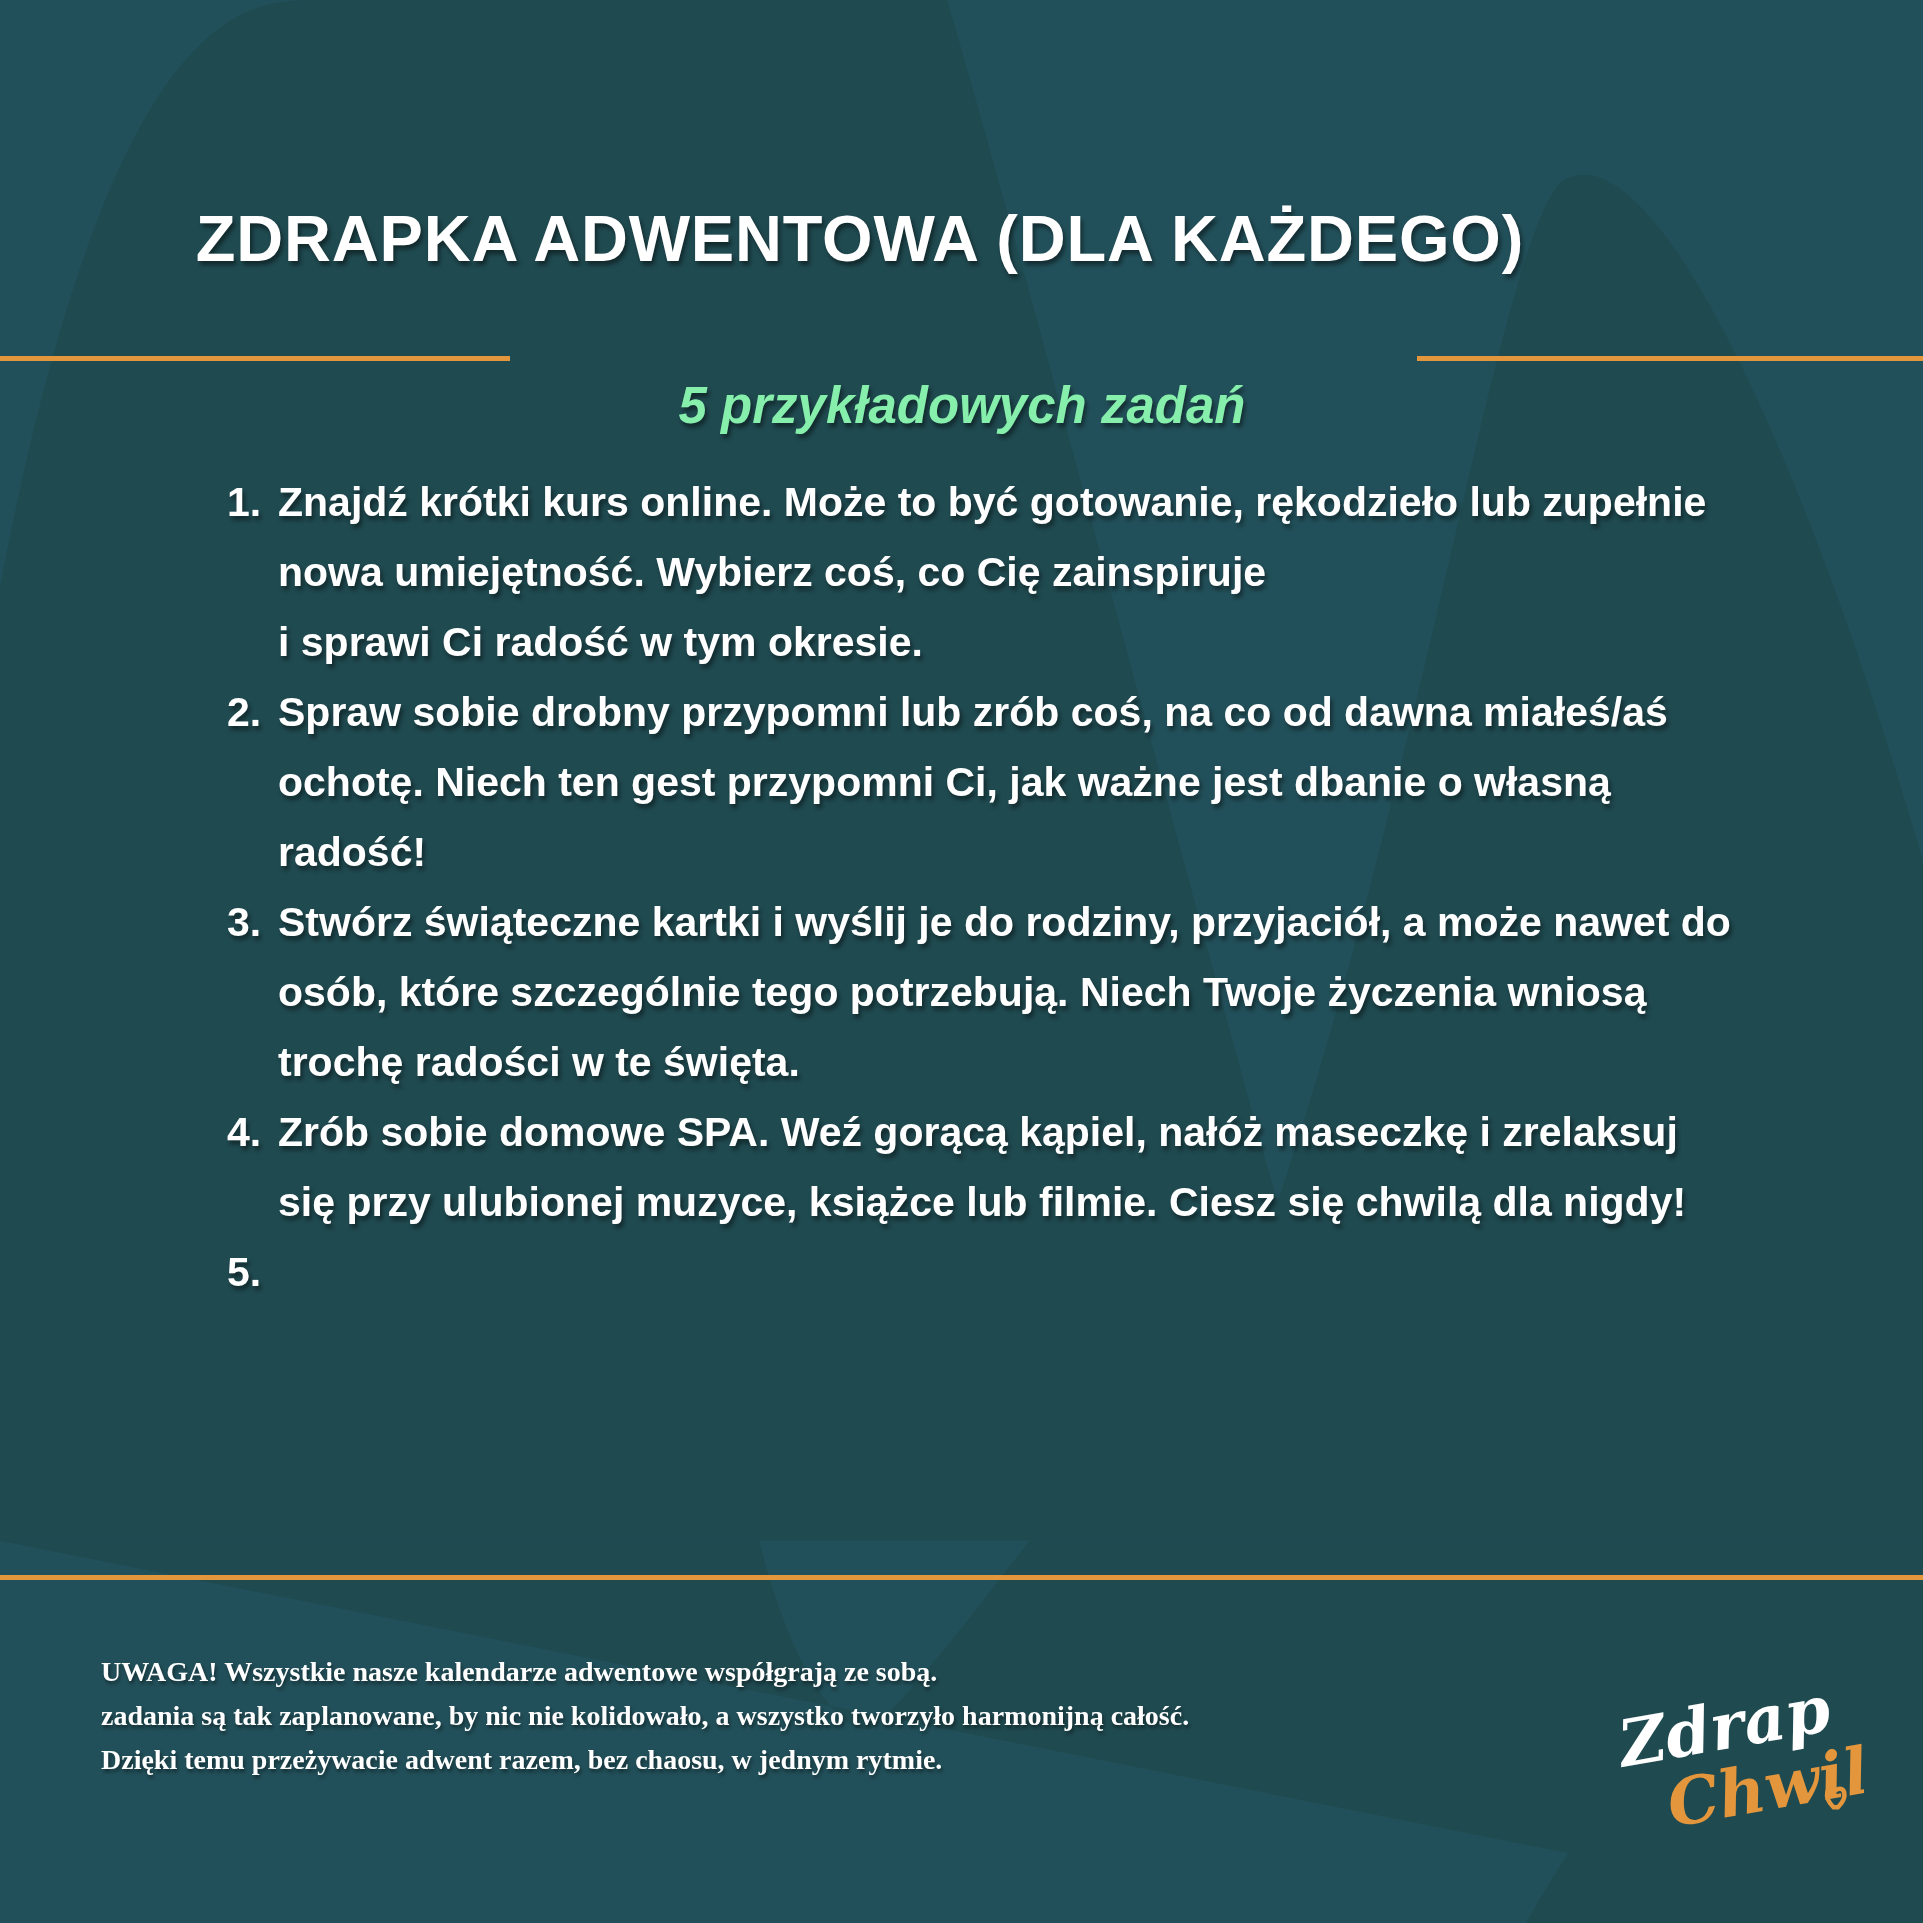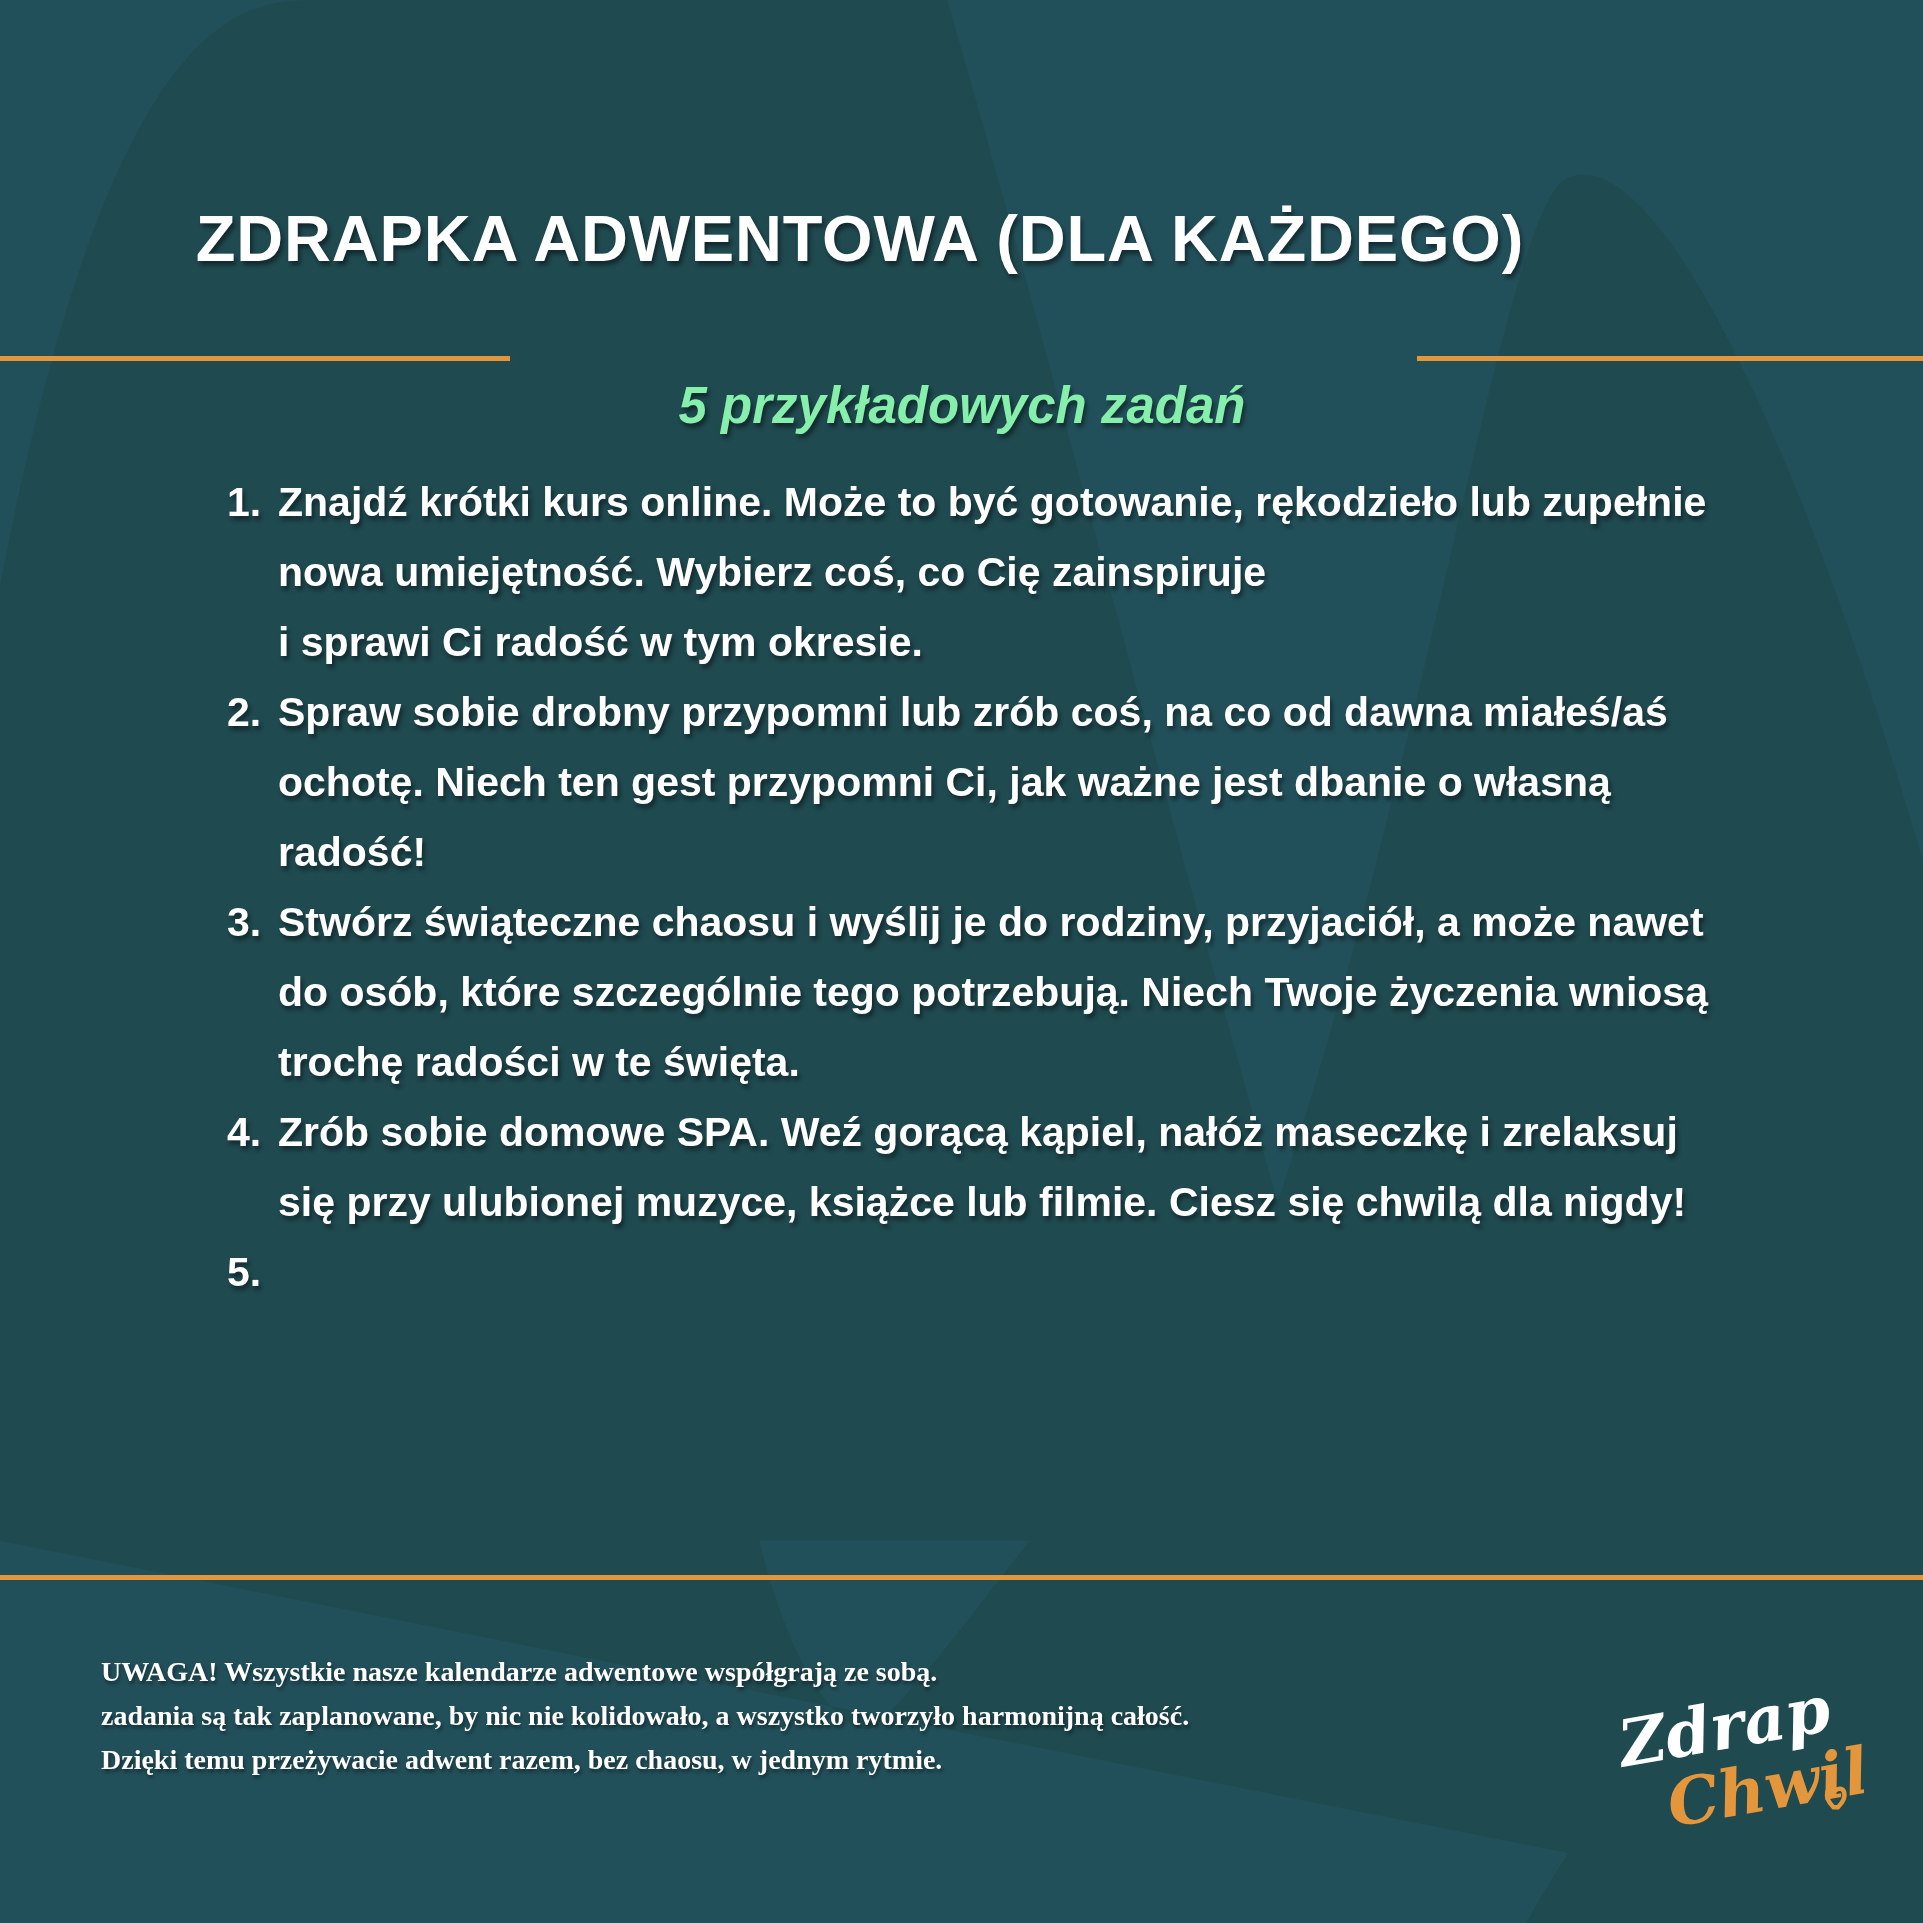--- a/index.html
+++ b/index.html
@@ -72,21 +72,21 @@
     <li class="task">
       <span class="task-num">1.</span>
       <span><span>Znajdź </span><span class="hl">krótki kurs online.</span><span> Może to być gotowanie, rękodzieło lub zupełnie nowa umiejętność. </span><span class="hl">Wybierz coś, co Cię zainspiruje</span><br><span> i sprawi Ci radość w tym okresie.</span></span>
     </li>
     <li class="task">
       <span class="task-num">2.</span>
       <span><span>Spraw sobie </span><span class="hl">drobny przypomni</span><span> lub zrób coś, na co od dawna miałeś/aś ochotę. Niech ten gest przypomni Ci, jak </span><span class="hl">ważne jest dbanie o własną radość!</span></span>
     </li>
     <li class="task">
       <span class="task-num">3.</span>
-      <span><span>Stwórz </span><span class="hl">świąteczne chaosu</span><span> i wyślij je do rodziny, przyjaciół, a może nawet do osób, które szczególnie tego potrzebują. Niech Twoje życzenia wniosą trochę radości w te święta.</span></span>
+      <span><span>Stwórz </span><span class="hl">świąteczne kartki</span><span> i wyślij je do rodziny, przyjaciół, a może nawet do osób, które szczególnie tego potrzebują. Niech Twoje życzenia wniosą trochę radości w te święta.</span></span>
     </li>
     <li class="task">
       <span class="task-num">4.</span>
       <span><span>Zrób sobie </span><span class="hl">domowe SPA.</span><span> Weź gorącą kąpiel, nałóż maseczkę i zrelaksuj się przy ulubionej muzyce, książce lub filmie. </span><span class="hl">Ciesz się chwilą dla nigdy!</span></span>
     </li>
     <li class="task">
       <span class="task-num">5.</span>
     </li>
   </ol>
 

